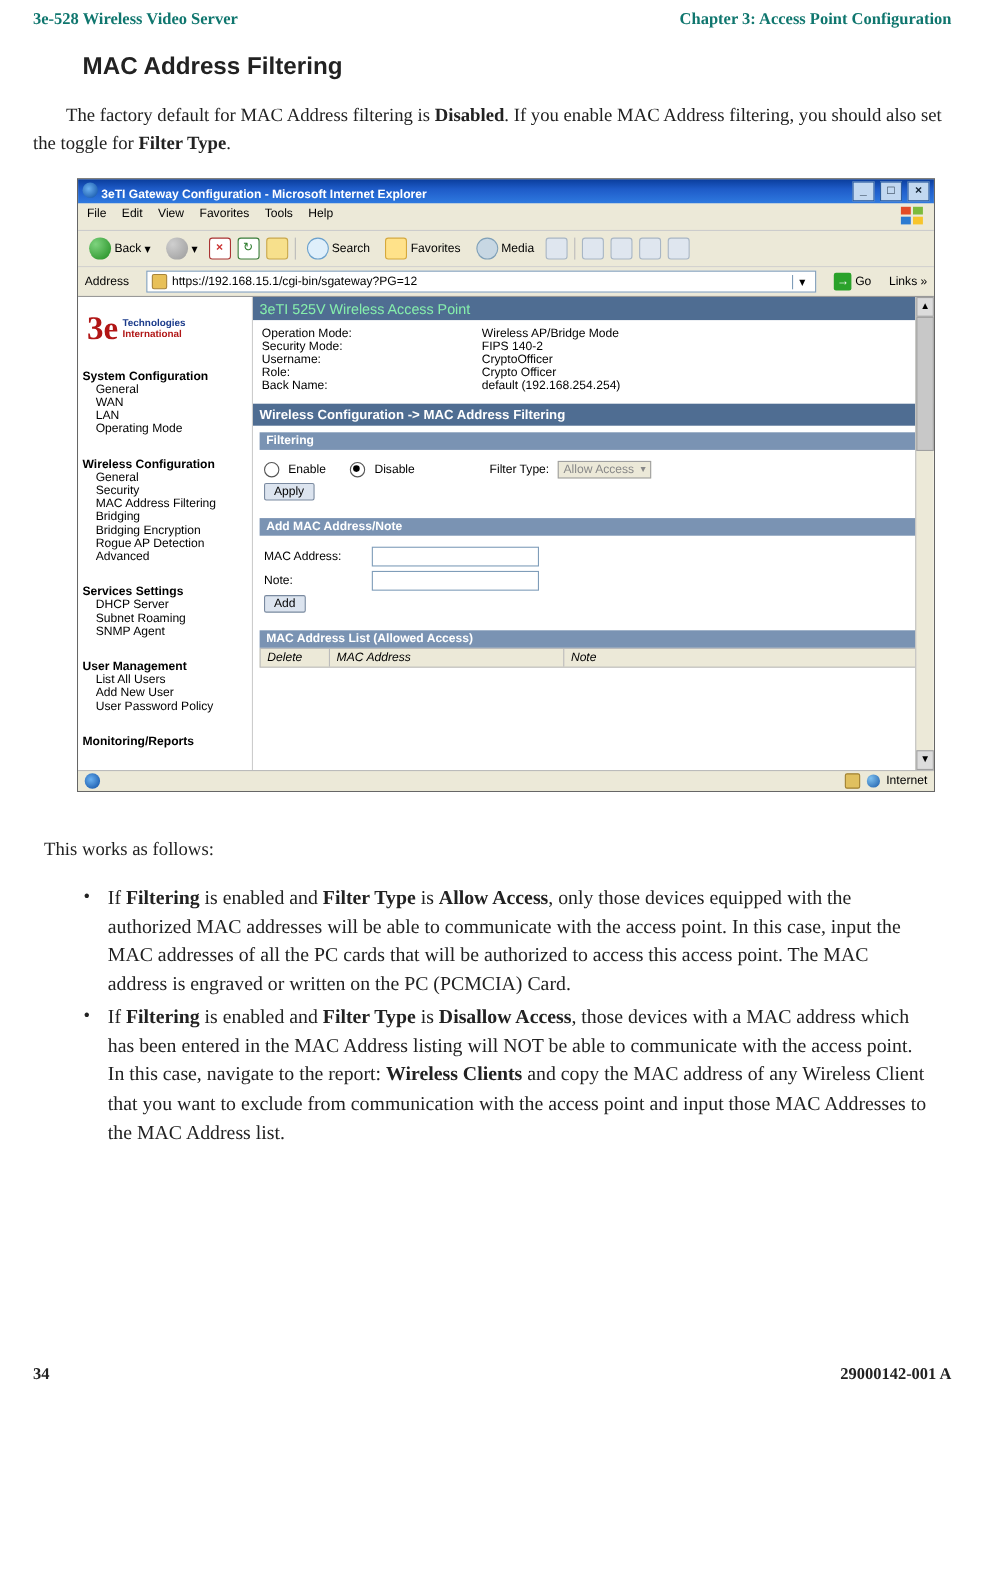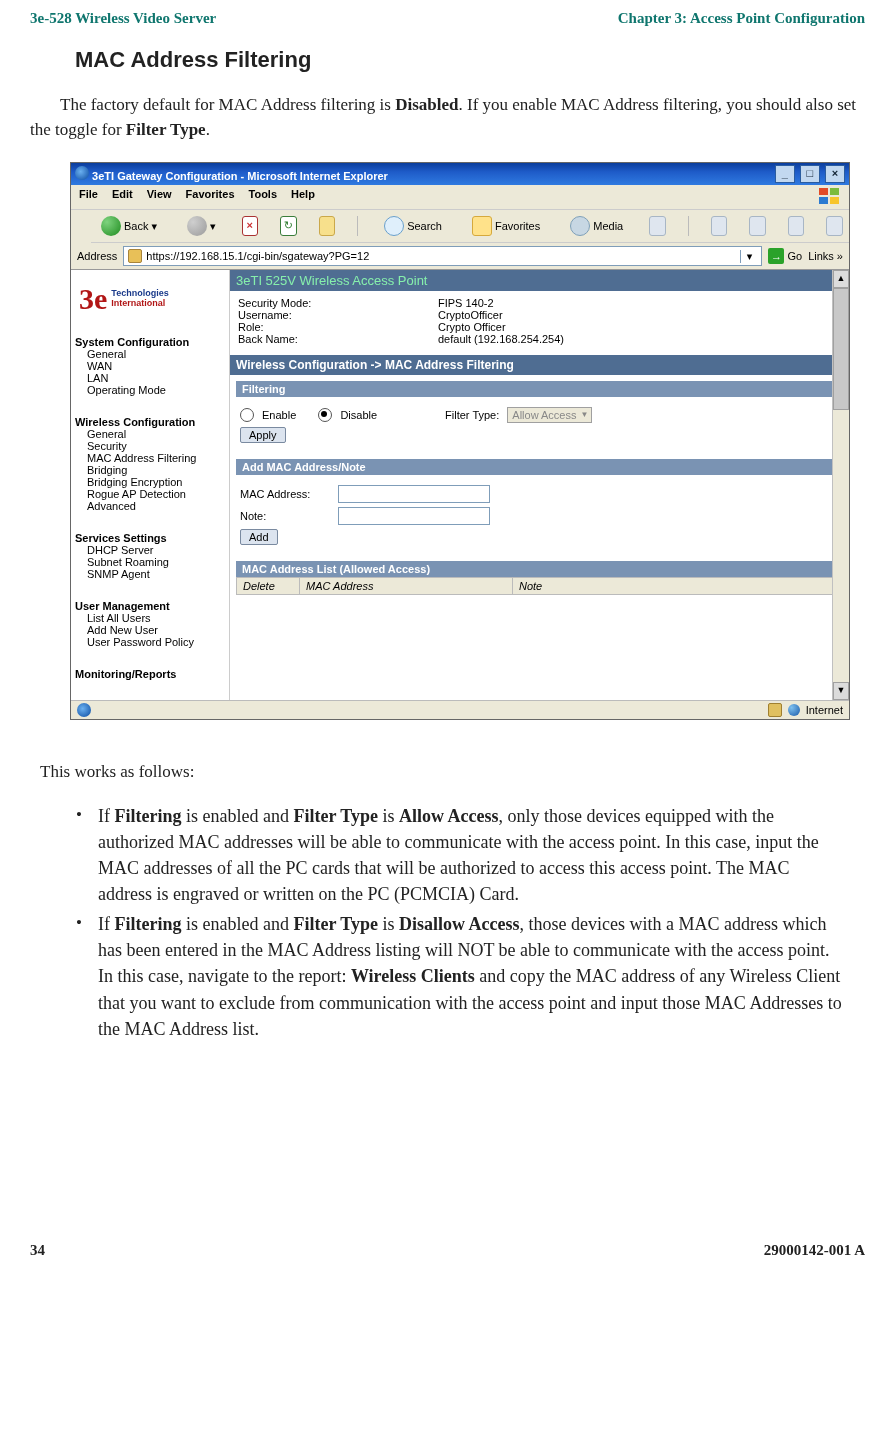--- a/index.html
+++ b/index.html
@@ -73,31 +73,29 @@
     font-weight: bold;
     font-size: 11px;
     line-height: 14px;
   }
   .menubar {
     display: flex;
     gap: 14px;
     padding: 3px 8px;
     background: #ece9d8;
     border-bottom: 1px solid #ccc;
-    font-weight: bold;
   }
   .menubar span { }
   .toolbar {
     display: flex;
     align-items: center;
-    gap: 22px;
+    gap: 6px;
     padding: 4px 6px;
     background: #ece9d8;
     border-bottom: 1px solid #ccc;
-    margin-left: 20px;
   }
   .tb-btn {
     display: inline-flex;
     align-items: center;
     gap: 3px;
     padding: 2px 4px;
     border-radius: 3px;
   }
   .tb-icon {
     width: 20px;
@@ -110,21 +108,21 @@
   .ic-stop { width:18px;height:18px;border:1px solid #aa3333;background:#fff;color:#c33;font-weight:bold;text-align:center;line-height:16px;border-radius:3px; }
   .ic-refresh { width:18px;height:18px;border:1px solid #3a7d3a;background:#fff;color:#2a7a2a;text-align:center;line-height:16px;border-radius:3px; }
   .ic-home { width:18px;height:18px;background:#f7e08c;border:1px solid #caa84a;border-radius:3px; }
   .ic-search { width:18px;height:18px;background:#dfeffb;border:1px solid #6aa0cc;border-radius:10px; }
   .ic-fav  { width:18px;height:18px;background:#ffe28a;border:1px solid #d6a93c;border-radius:3px; }
   .ic-media{ width:18px;height:18px;background:#c7d7e3;border:1px solid #7fa0b8;border-radius:10px; }
   .ic-generic{ width:18px;height:18px;background:#dfe6ef;border:1px solid #a8b6c5;border-radius:3px; }
   .addressbar {
     display: flex;
     align-items: center;
-    gap: 6px;
+    gap: 16px;
     padding: 3px 6px;
     background: #ece9d8;
     border-bottom: 1px solid #999;
   }
   .addr-input {
     flex: 1;
     background: #fff;
     border: 1px solid #7f9db9;
     padding: 2px 4px;
     display: flex;
@@ -514,20 +512,24 @@
           <div class="nav-item">Add New User</div>
           <div class="nav-item">User Password Policy</div>
 
           <div class="nav-group">Monitoring/Reports</div>
         </div>
 
         <div class="main-panel">
           <div class="panel-title">3eTI 525V Wireless Access Point</div>
           <div class="info-grid">
             <div class="info-row">
+                <span class="info-label">Operation Mode:</span>
+                <span>Wireless AP/Bridge Mode</span>
+              </div>
+            <div class="info-row">
                 <span class="info-label">Security Mode:</span>
                 <span>FIPS 140-2</span>
               </div>
             <div class="info-row">
                 <span class="info-label">Username:</span>
                 <span>CryptoOfficer</span>
               </div>
             <div class="info-row">
                 <span class="info-label">Role:</span>
                 <span>Crypto Officer</span>

